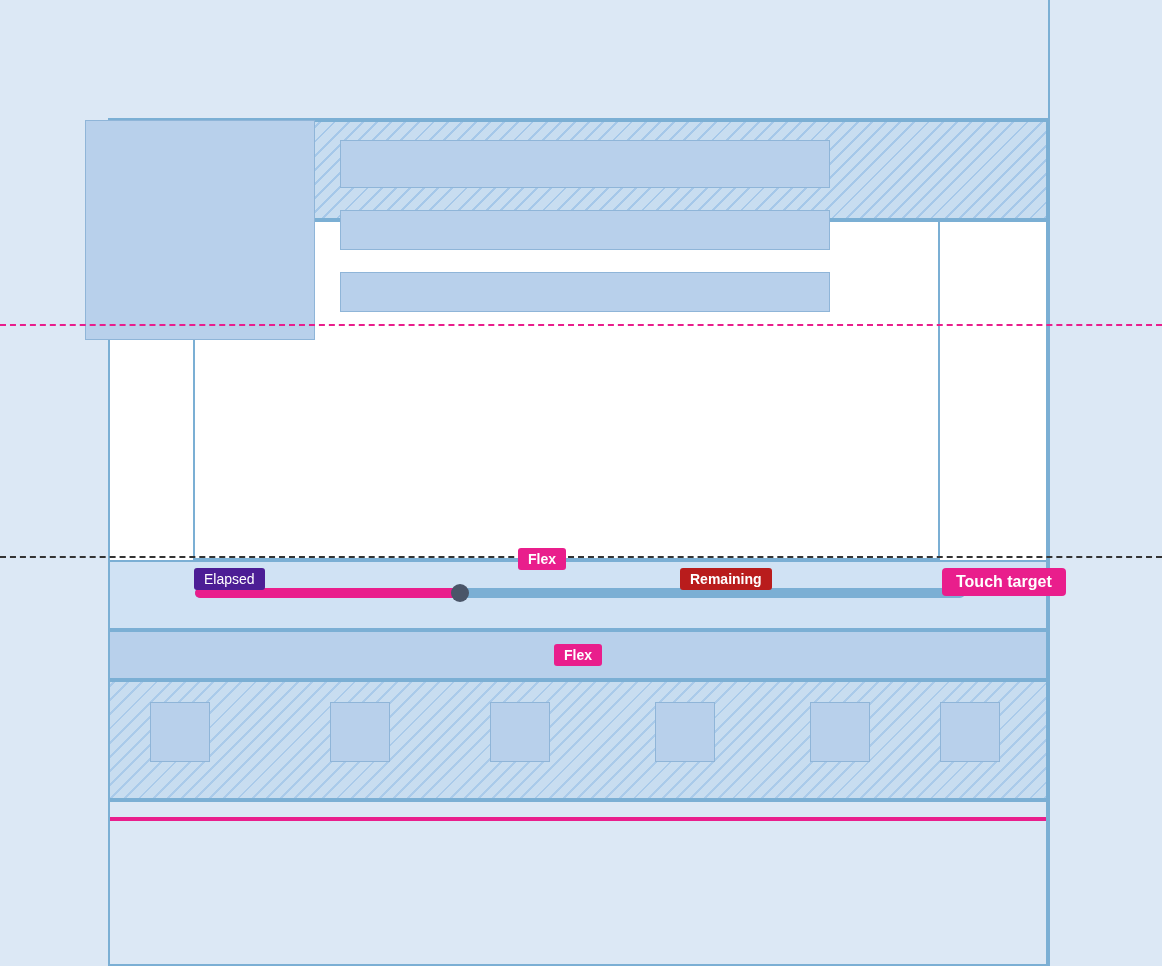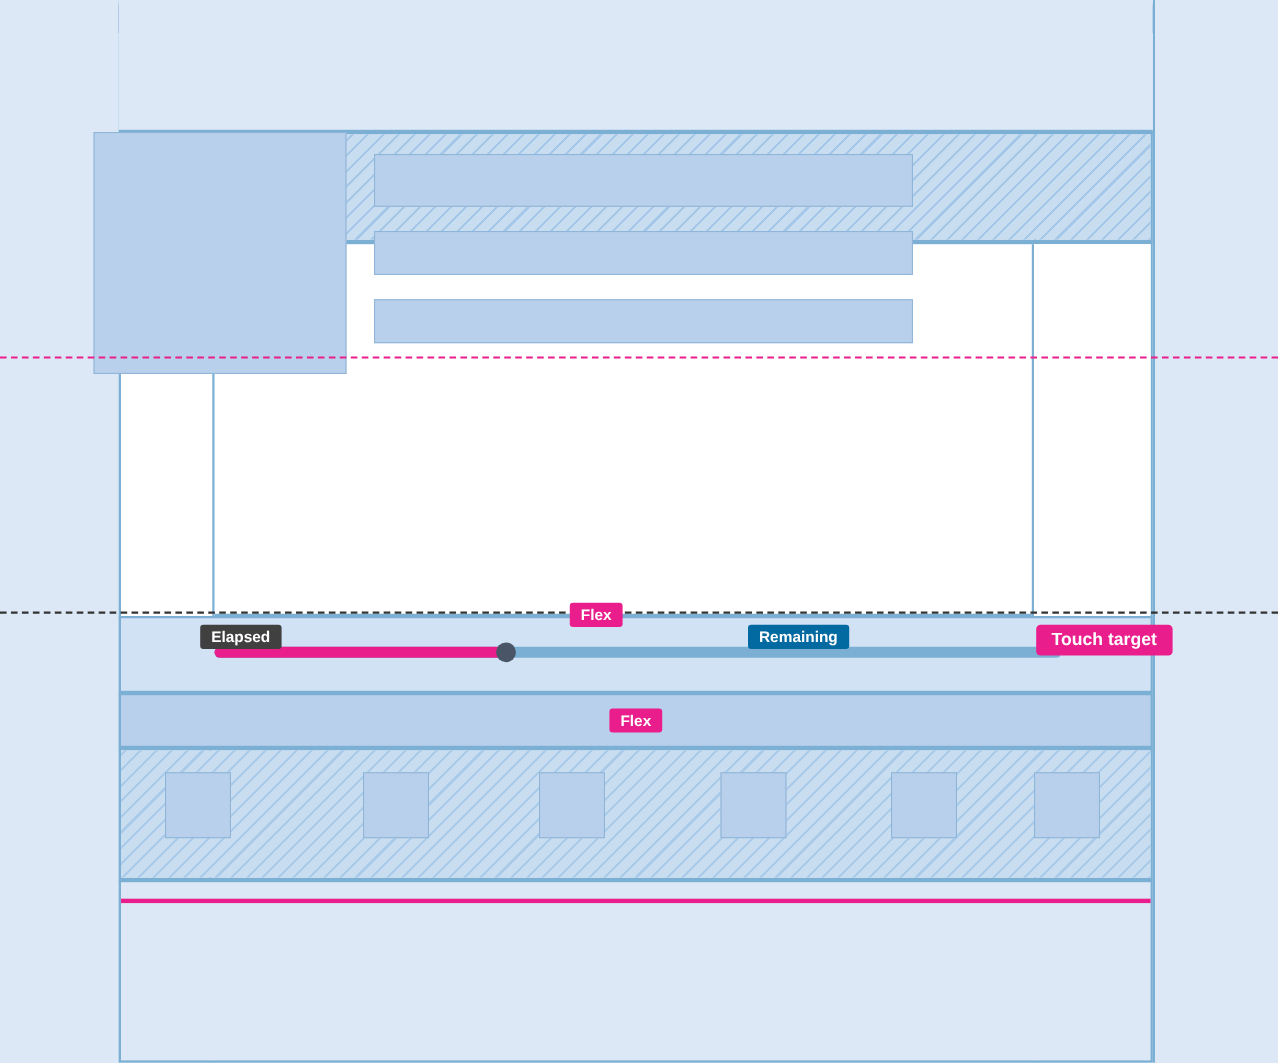--- a/index.html
+++ b/index.html
@@ -274,37 +274,37 @@
       font-size: 14px;
       font-weight: bold;
       padding: 3px 10px;
       border-radius: 3px;
       white-space: nowrap;
       z-index: 20;
     }
 
     .label-elapsed {
       position: absolute;
-      left: 72px;
+      left: 84px;
       top: 6px;
-      background: #404040;
+      background: #4c1d95;
       color: white;
       font-size: 14px;
-      font-weight: bold;
+      font-weight: normal;
       padding: 3px 10px;
       border-radius: 3px;
       white-space: nowrap;
       z-index: 20;
     }
 
     .label-remaining {
       position: absolute;
       left: 570px;
       top: 6px;
-      background: #0369a1;
+      background: #b91c1c;
       color: white;
       font-size: 14px;
       font-weight: bold;
       padding: 3px 10px;
       border-radius: 3px;
       white-space: nowrap;
       z-index: 20;
     }
 
     

